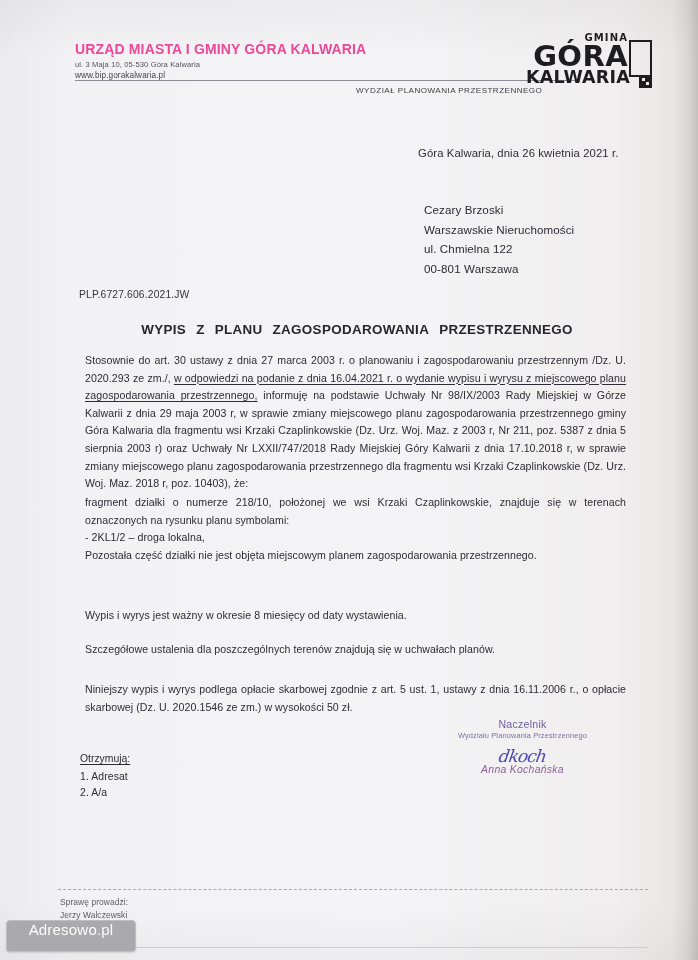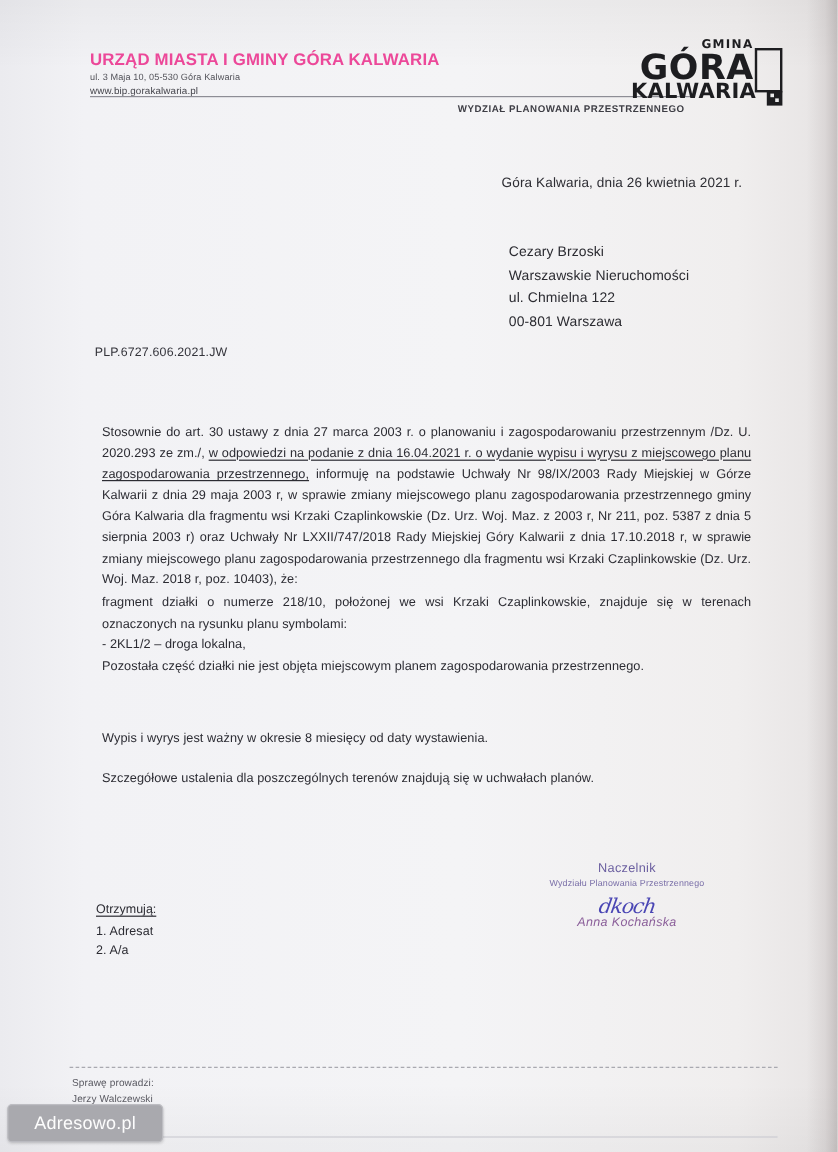--- a/index.html
+++ b/index.html
@@ -49,23 +49,22 @@
   }
   .org-www{
     font-size:8.2px; color:#45454c; margin-top:2px; letter-spacing:.1px;
   }
   .hdr-rule{
     position:absolute; left:75px; top:80px; width:500px; height:1px;
     background:#8d8d95;
   }
   #dept{
     position:absolute; left:356px; top:86px; width:240px;
-    font-size:8.1px; letter-spacing:.45px; color:#3d3d44; text-align:center;
+    font-size:8.1px; letter-spacing:.45px; color:#3d3d44; text-align:left;
     white-space:nowrap;
-    font-weight:bold;
   }
 
   
   #logo{
     position:absolute; right:46px; top:32px; width:126px; height:62px;
     color:#1d1d20;
   }
   .logo-gmina{
     position:absolute; right:24px; top:0;
     font-size:10px; font-weight:700; letter-spacing:1.1px;
@@ -178,21 +177,21 @@
     border-top:1px solid #ccccd2;
   }
 
   
   #watermark{
     position:absolute; left:6px; top:920px;
     width:128px; height:30px;
     background:#a9a9ae;
     border:1px solid #bdbdc2;
     border-radius:4px;
-    display:flex; align-items:center; justify-content:center;
+    display:flex; justify-content:center;
     color:#fdfdfd; font-size:15px; letter-spacing:.2px;
     box-shadow:0 1px 2px rgba(0,0,0,.12);
   }
 </style>
 </head>
 <body>
 
 <div id="page">
   <div class="scan-edge-right"></div>
 </div>
@@ -219,33 +218,35 @@
 
   <div id="addressee">
     <div>Cezary Brzoski</div>
     <div>Warszawskie Nieruchomości</div>
     <div>ul. Chmielna 122</div>
     <div>00-801 Warszawa</div>
   </div>
 
   <div id="ref-no">PLP.6727.606.2021.JW</div>
 
+  <div id="doc-title"><span class="w">WYPIS</span><span class="w">Z</span><span class="w">PLANU</span><span class="w">ZAGOSPODAROWANIA</span><span class="w">PRZESTRZENNEGO</span></div>
 
   <div class="body-block" id="para-basis"><span>Stosownie do art. 30 ustawy z dnia 27 marca 2003 r. o planowaniu i zagospodarowaniu przestrzennym /Dz. U. 2020.293 ze zm./, </span><span class="u">w odpowiedzi na podanie z dnia 16.04.2021 r. o wydanie wypisu i wyrysu z miejscowego planu zagospodarowania przestrzennego,</span><span> informuję na podstawie Uchwały Nr 98/IX/2003 Rady Miejskiej w Górze Kalwarii z dnia 29 maja 2003 r, w sprawie zmiany miejscowego planu zagospodarowania przestrzennego gminy Góra Kalwaria dla fragmentu wsi Krzaki Czaplinkowskie (Dz. Urz. Woj. Maz. z 2003 r, Nr 211, poz. 5387 z dnia 5 sierpnia 2003 r) oraz Uchwały Nr LXXII/747/2018 Rady Miejskiej Góry Kalwarii z dnia 17.10.2018 r, w sprawie zmiany miejscowego planu zagospodarowania przestrzennego dla fragmentu wsi Krzaki Czaplinkowskie (Dz. Urz. Woj. Maz. 2018 r, poz. 10403), że:</span></div>
 
   <div class="body-block" id="para-parcel">
     <div>fragment działki o numerze 218/10, położonej we wsi Krzaki Czaplinkowskie, znajduje się w terenach oznaczonych na rysunku planu symbolami:</div>
     <div>- 2KL1/2 – droga lokalna,</div>
     <div>Pozostała część działki nie jest objęta miejscowym planem zagospodarowania przestrzennego.</div>
   </div>
 
   <div class="body-block" id="para-validity">Wypis i wyrys jest ważny w okresie 8 miesięcy od daty wystawienia.</div>
 
   <div class="body-block" id="para-details">Szczegółowe ustalenia dla poszczególnych terenów znajdują się w uchwałach planów.</div>
 
+  <div class="body-block" id="para-fee">Niniejszy wypis i wyrys podlega opłacie skarbowej zgodnie z art. 5 ust. 1, ustawy z dnia 16.11.2006 r., o opłacie skarbowej (Dz. U. 2020.1546 ze zm.) w wysokości 50 zł.</div>
 
   <div id="recipients">
     <div class="rec-head">Otrzymują:</div>
     <ol>
       <li>1. Adresat</li>
       <li>2. A/a</li>
     </ol>
   </div>
 
   <div id="signature">

